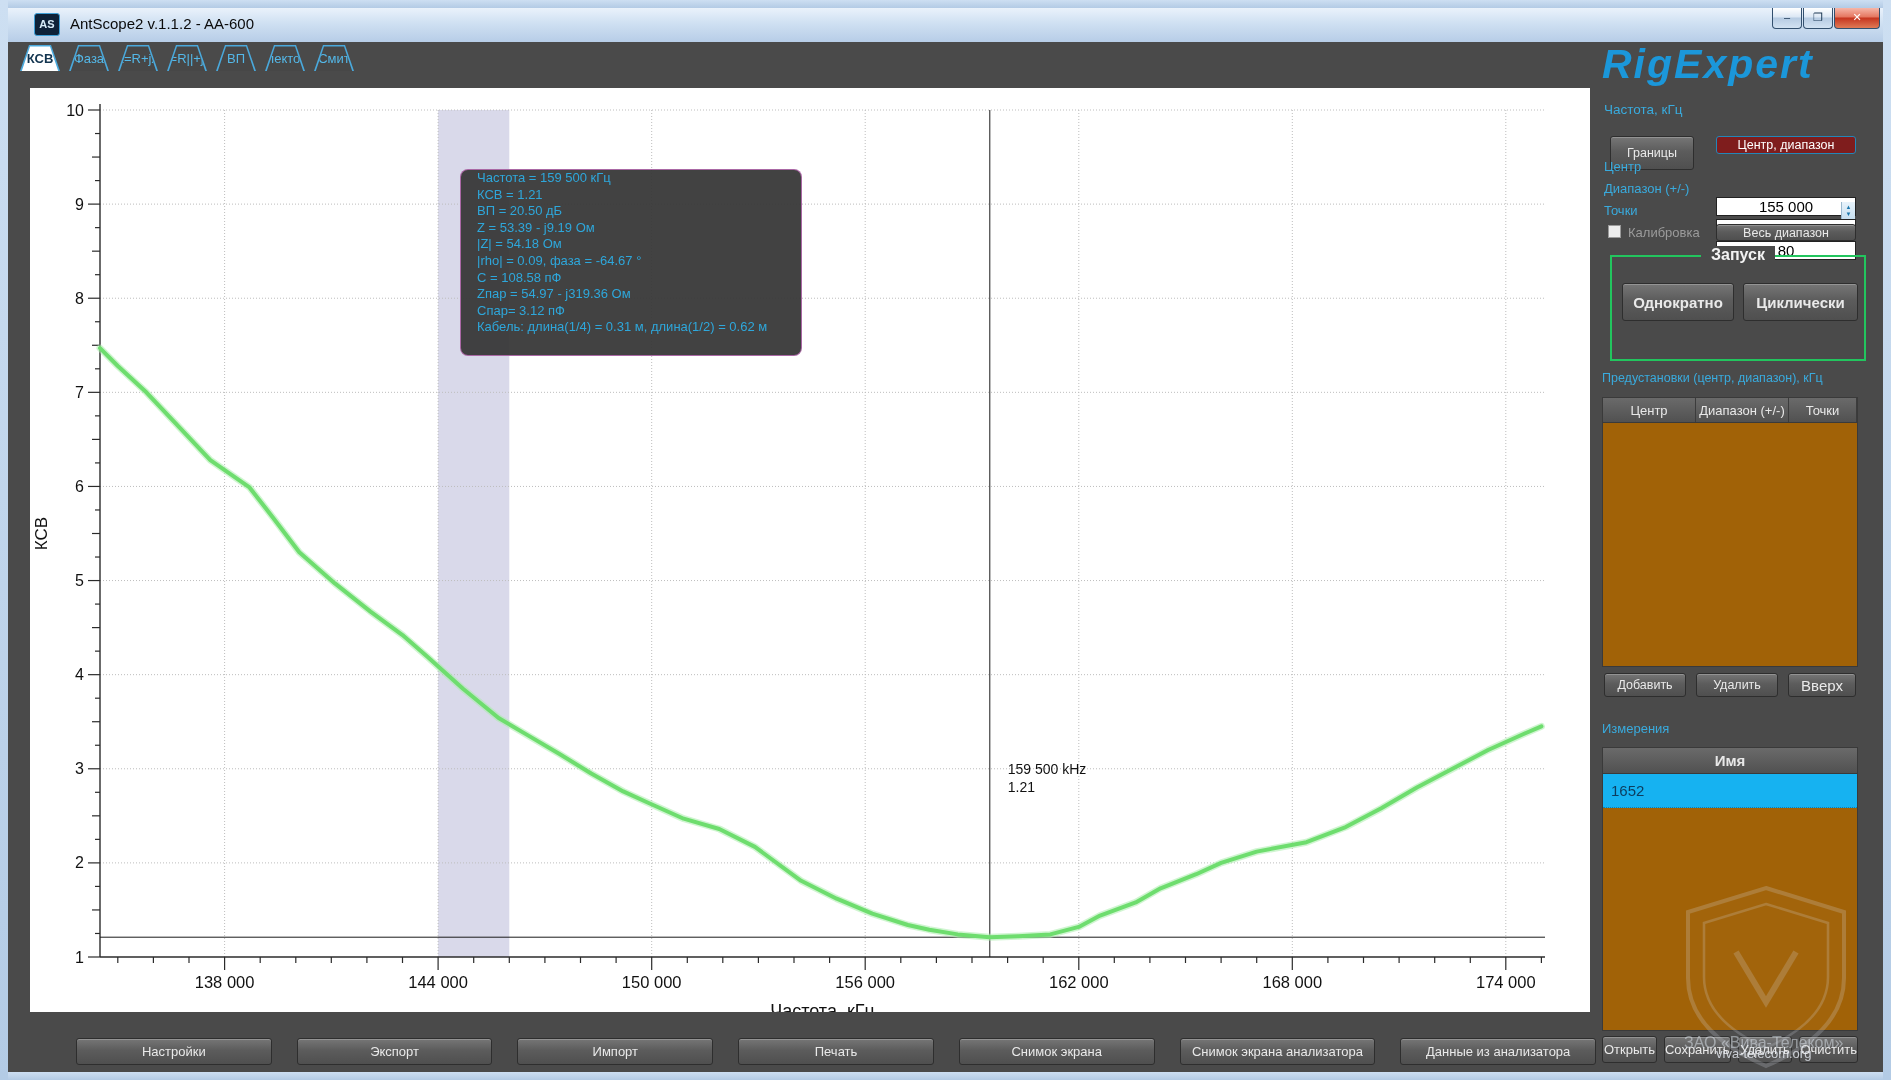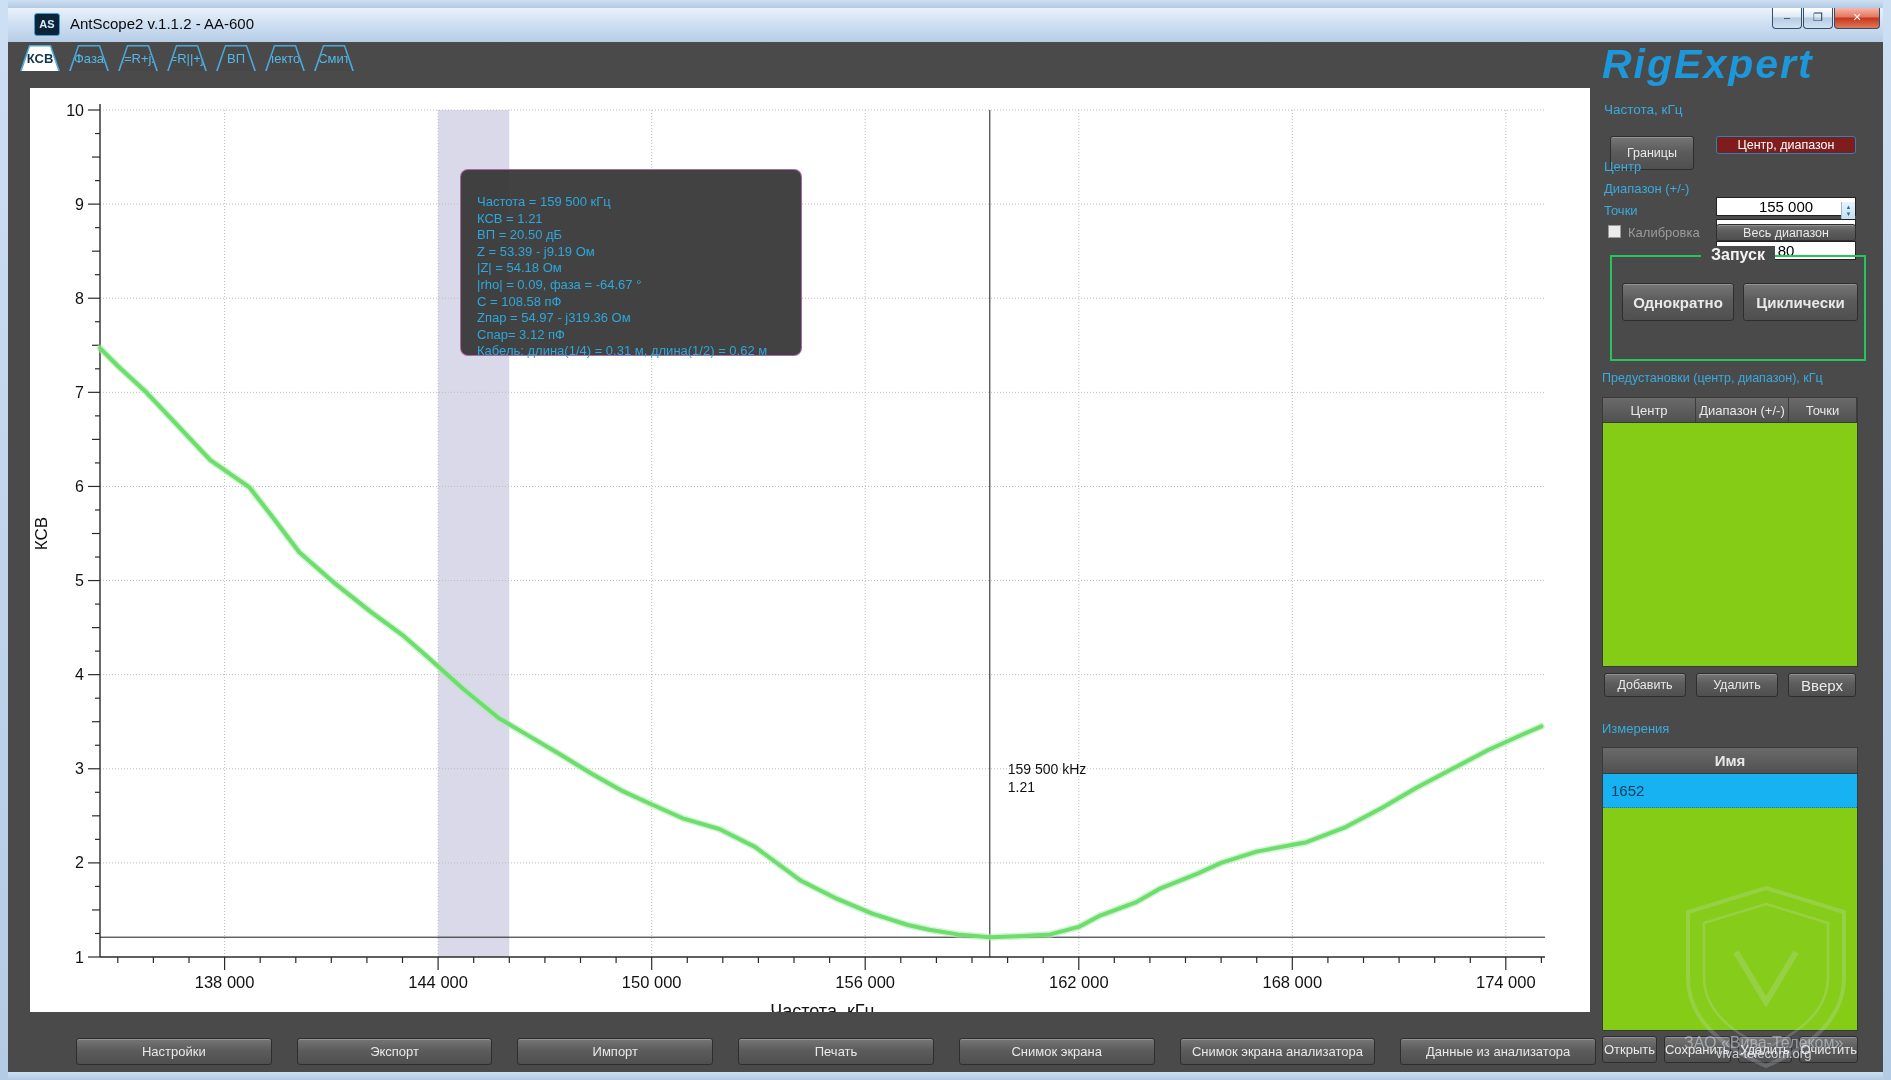--- a/index.html
+++ b/index.html
@@ -27,21 +27,21 @@
     background:#4aa9dc;cursor:pointer;}
   .tab-inner{position:absolute;inset:0;clip-path:polygon(10px 1.5px,calc(100% - 10px) 1.5px,calc(100% - 1.8px) 100%,1.8px 100%);
     background:#474747;display:flex;align-items:center;justify-content:center;padding:0 16px;
     font-size:13px;color:#54b8e8;white-space:nowrap;}
   .tab.active .tab-inner{background:#ffffff;color:#12344f;font-weight:bold;}
   
   .chart-panel{position:absolute;left:30px;top:88px;width:1560px;height:924px;background:#ffffff;z-index:5;}
   
   .tooltip{position:absolute;left:460px;top:169px;width:342px;height:187px;z-index:20;
     background:rgba(56,56,56,0.95);border:1px solid rgba(188,110,182,0.85);border-radius:8px;
-    padding:24px 8px 6px 16px;}
+    padding:0 8px 6px 16px;}
   .tooltip div{font-size:13px;line-height:16.6px;color:#2ea7db;white-space:nowrap;}
   
   .rpanel{position:absolute;left:1602px;top:45px;width:256px;height:1022px;z-index:10;font-size:13px;}
   .rp-abs{position:absolute;}
   .logo{font-size:41px;font-style:italic;font-weight:bold;color:#1b97da;letter-spacing:2px;
     transform:skewX(-6deg);white-space:nowrap;}
   .bluelab{color:#39abde;}
   .btn{background:linear-gradient(180deg,#767676,#5c5c5c 45%,#4f4f4f);border:1px solid #2e2e2e;
     border-radius:3px;color:#e9e9e9;box-shadow:inset 0 1px 0 rgba(255,255,255,.22);
     display:flex;align-items:center;justify-content:center;cursor:pointer;white-space:nowrap;}
@@ -50,21 +50,21 @@
   .field{background:#ffffff;border:1px solid #222;color:#000;text-align:center;font-size:15px;margin-top:40px;}
   .spin{position:absolute;right:1px;top:1px;width:14px;height:17px;background:linear-gradient(#e8f3fb,#c7dff0);
     border-left:1px solid #9bb9cf;display:flex;flex-direction:column;align-items:center;justify-content:center;cursor:pointer;}
   .spin span{font-size:6px;line-height:7px;color:#1c77ad;}
   .checkbox{width:13px;height:13px;background:#ececec;border:1px solid #9a9a9a;cursor:pointer;}
   .groupbox{border:2px solid #22c55e;position:absolute;margin-left:8px;}
   .grouptitle{position:absolute;top:-11px;left:50%;transform:translateX(-50%);background:#4a4a4a;
     padding:0 10px;font-size:16px;font-weight:bold;color:#f2f2f2;white-space:nowrap;}
   .thead{display:flex;background:linear-gradient(180deg,#6a6a6a,#515151);border:1px solid #3a3a3a;color:#e8e8e8;}
   .thead div{border-right:1px solid #3c3c3c;display:flex;align-items:center;justify-content:center;overflow:hidden;white-space:nowrap;}
-  .tbody{background:#84cc16;border:1px solid #3a3a3a;border-top:none;overflow:hidden;}
+  .tbody{background:#a16207;border:1px solid #3a3a3a;border-top:none;overflow:hidden;}
   .mrow{height:34px;background:#16b2f1;color:#0d3c5e;font-size:15px;display:flex;align-items:center;
     padding-left:8px;border-bottom:1px dotted #0f7fb0;cursor:pointer;}
   
   .toolbar{position:absolute;left:76px;top:1038px;width:1520px;height:27px;display:flex;gap:25px;z-index:10;}
   .toolbar .btn{flex:1;font-size:13px;}
   .rp-bottom{display:flex;gap:7px;}
   .rp-bottom .btn{flex:1;height:27px;font-size:13px;}
   
   .wm-copy{position:absolute;left:18px;top:1044px;z-index:60;color:#000;
     font-family:"DejaVu Sans Mono",monospace;font-size:11px;line-height:14px;white-space:nowrap;}

